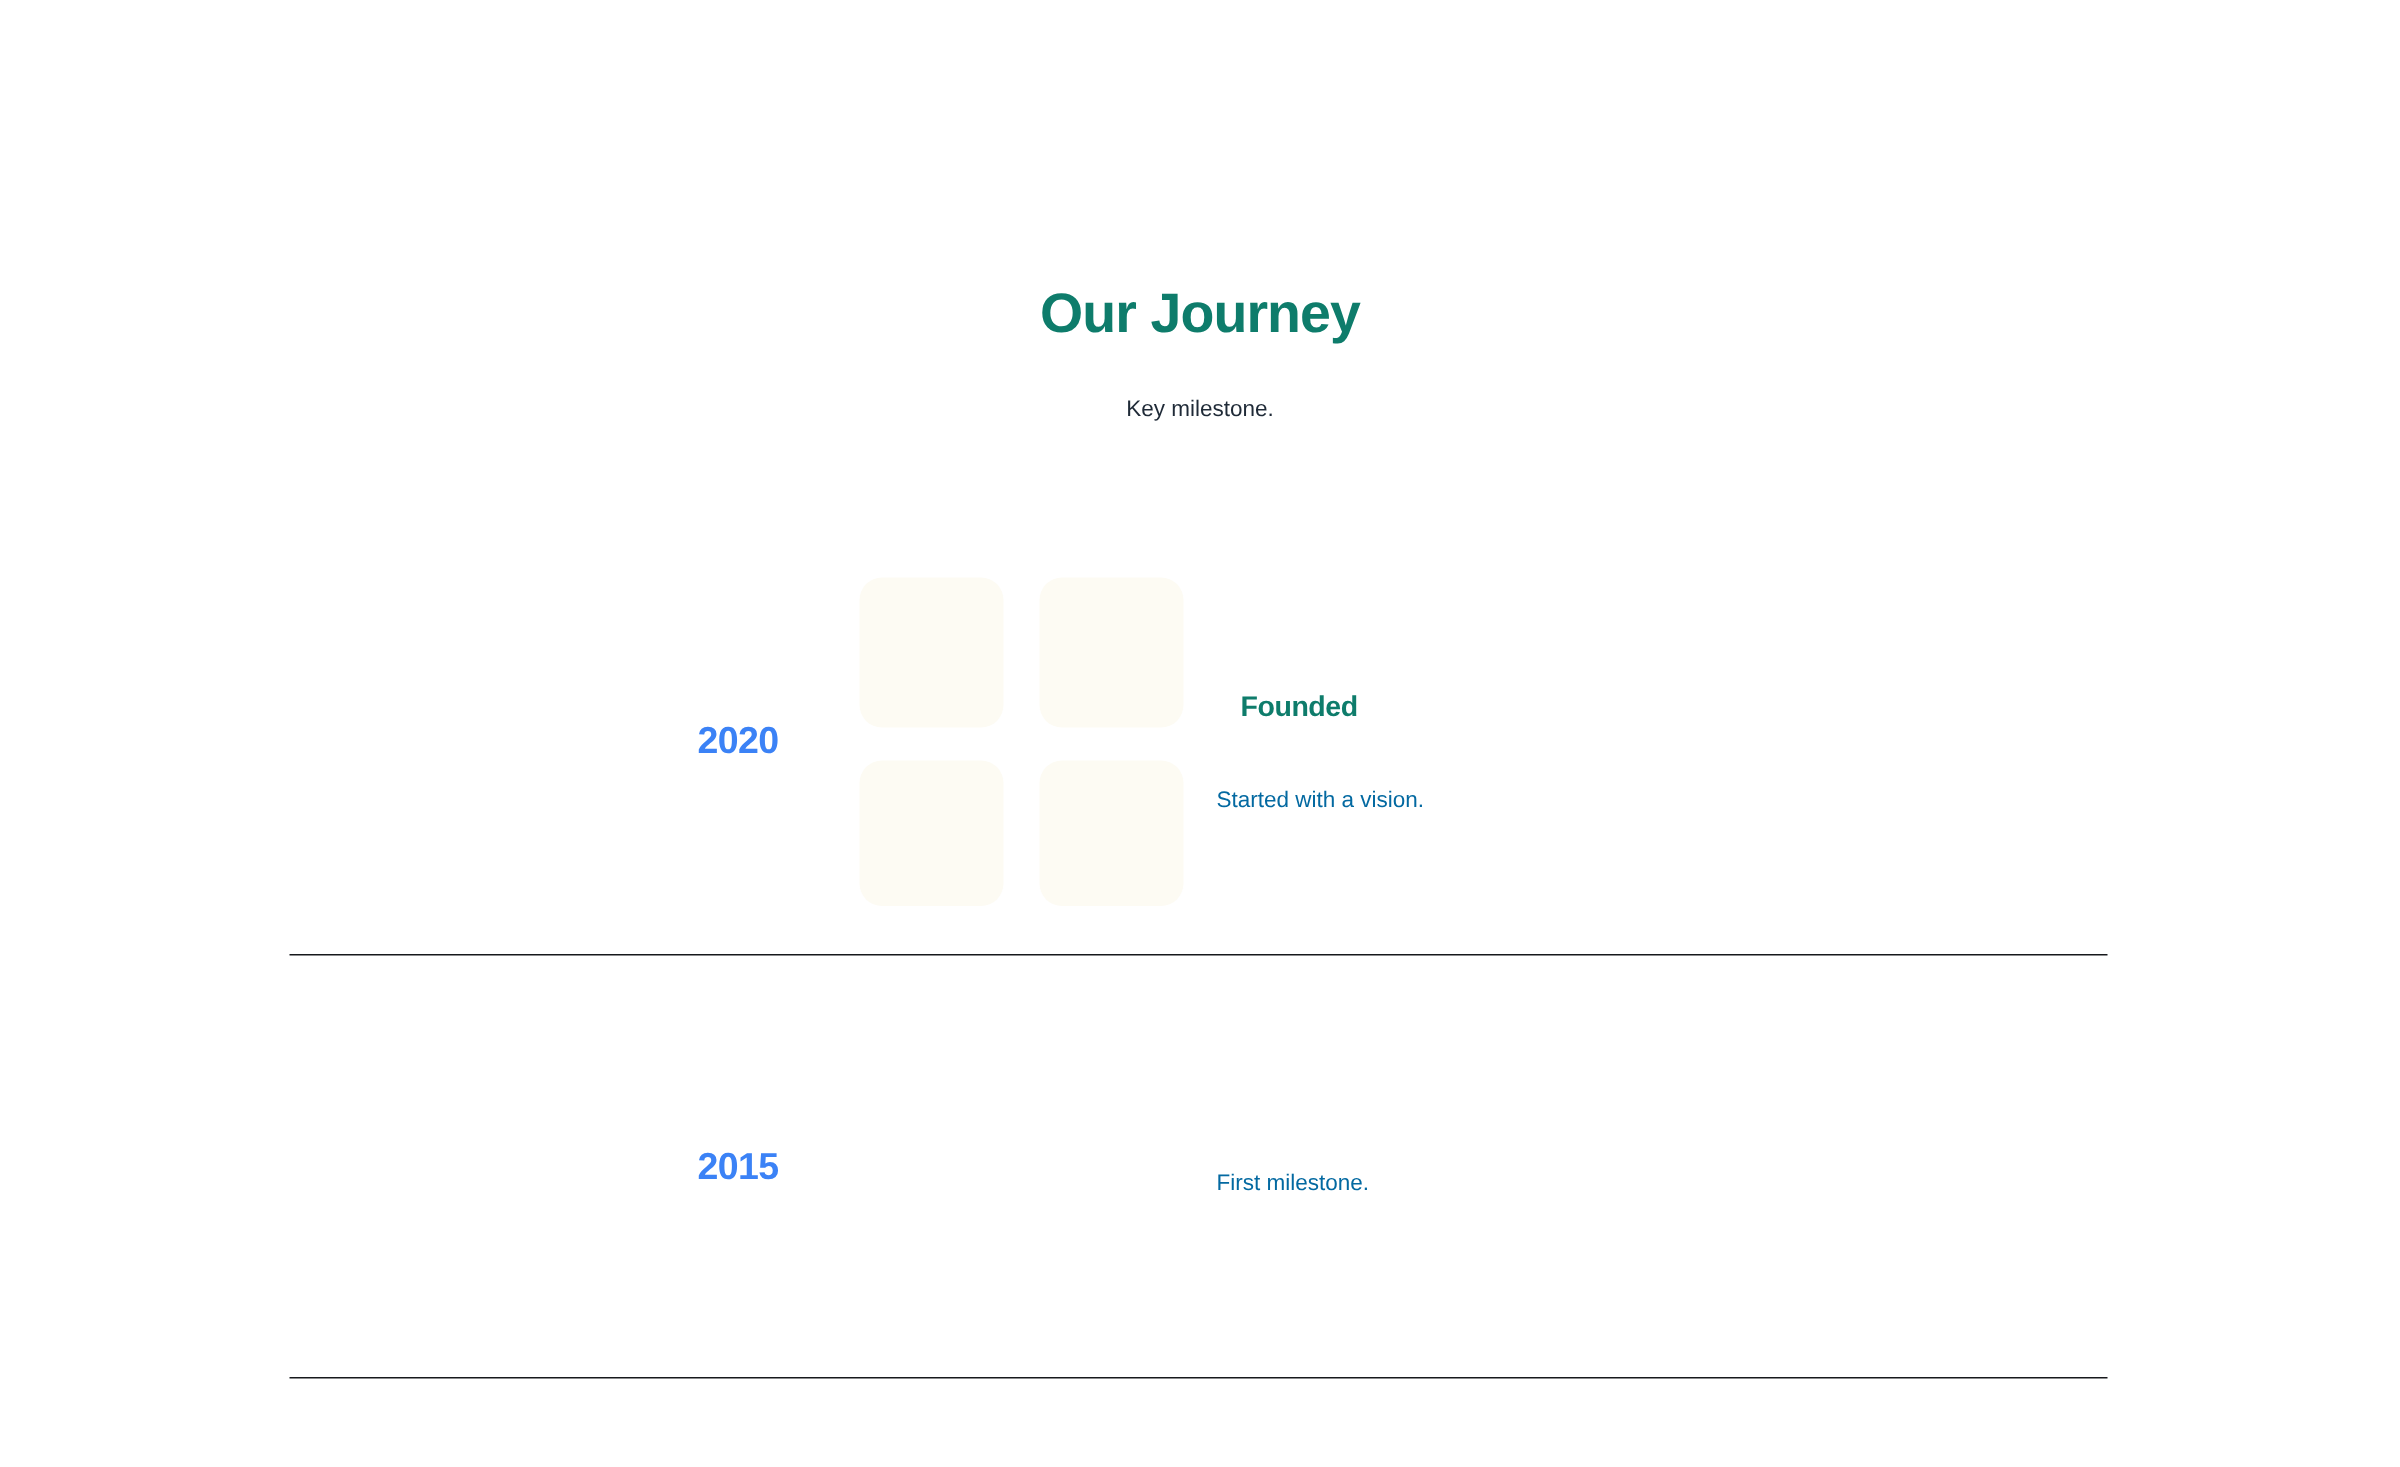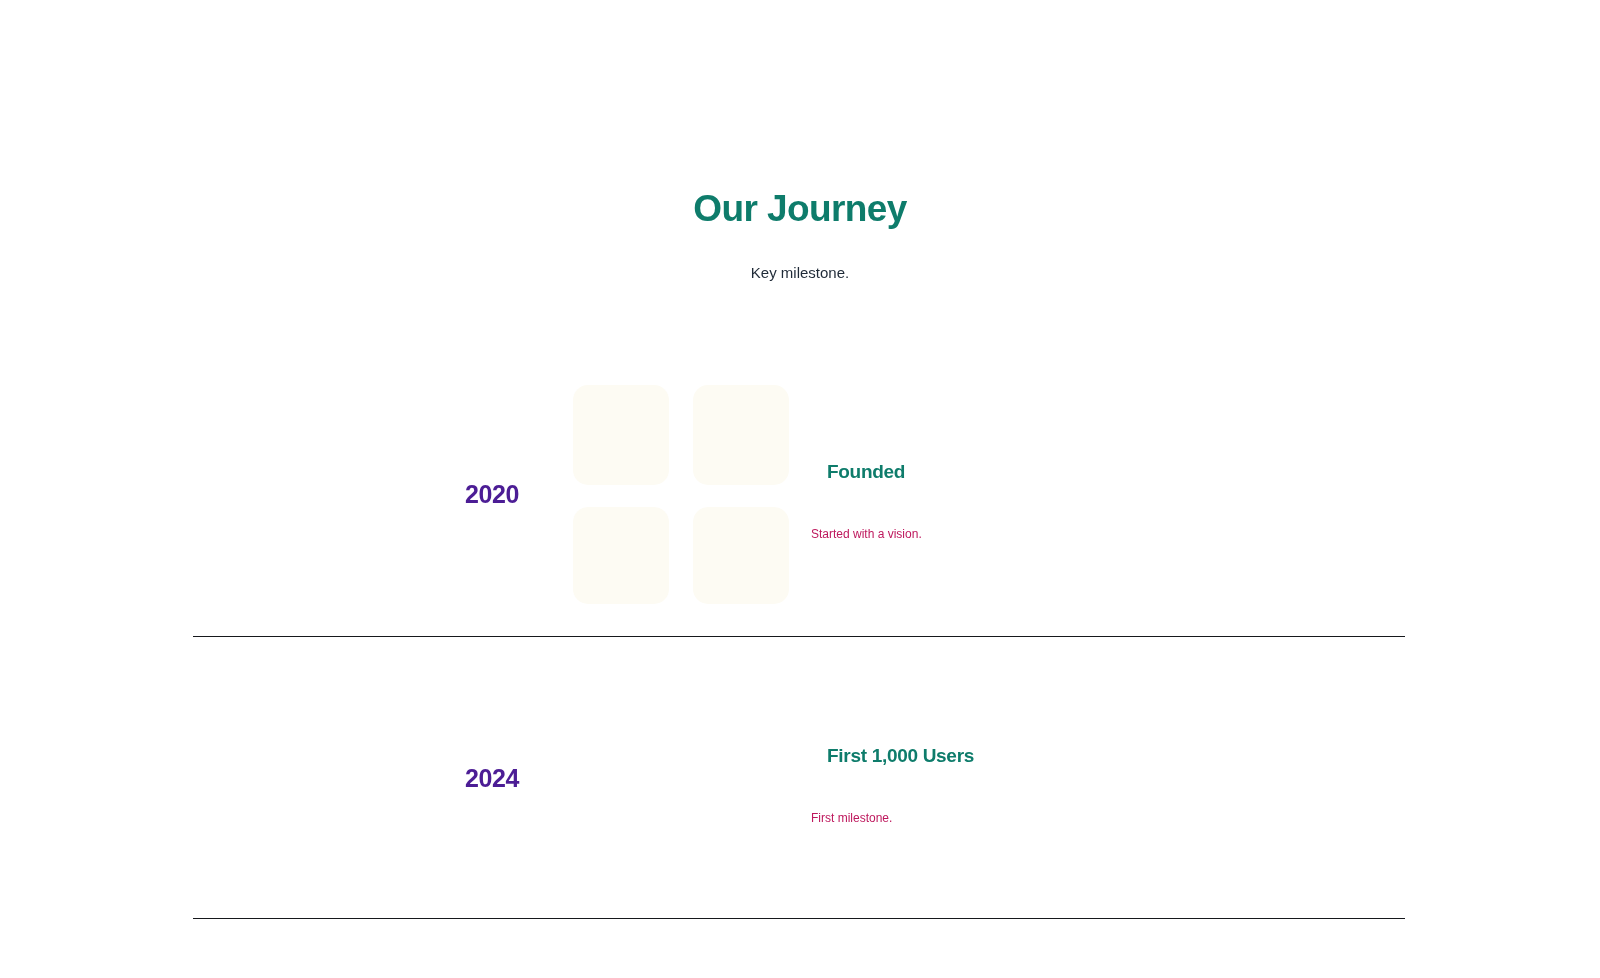--- a/index.html
+++ b/index.html
@@ -73,21 +73,21 @@
     flex: 0 0 375px;
     display: flex;
     justify-content: flex-start;
     padding-left: 272px;
   }
   .row-year {
     font-size: 25px;
     line-height: 32px;
     font-weight: 700;
     letter-spacing: -0.4px;
-    color: #4c1d95;
+    color: #3b82f6;
     white-space: nowrap;
   }
 
   .row-media-col {
     width: 225px;
     flex: 0 0 225px;
     display: flex;
     justify-content: center;
     align-items: center;
   }
@@ -111,24 +111,24 @@
     margin: 16px;
     font-size: 19px;
     line-height: 26px;
     font-weight: 700;
     letter-spacing: -0.3px;
     color: #0E7C6B;
   }
   .row-desc {
     margin: 0;
     padding-top: 22px;
-    font-size: 12px;
+    font-size: 15px;
     line-height: 22px;
     font-weight: 400;
-    color: #be185d;
+    color: #0369a1;
   }
 </style>
 </head>
 <body>
 
 <div class="page">
 
   <div class="section-header">
     <h1 class="section-title">Our Journey</h1>
     <p class="section-subtitle">Key milestone.</p>
@@ -154,28 +154,27 @@
       <div class="row-text-col">
         <h2 class="row-heading">Founded</h2>
         <p class="row-desc">Started with a vision.</p>
       </div>
 
     </div>
 
     <div class="timeline-row">
 
       <div class="row-year-col">
-        <span class="row-year">2024</span>
+        <span class="row-year">2015</span>
       </div>
 
       <div class="row-media-col">
         
       </div>
 
       <div class="row-text-col">
-        <h2 class="row-heading">First 1,000 Users</h2>
         <p class="row-desc">First milestone.</p>
       </div>
 
     </div>
 
   </div>
 </div>
 
 </body></html>

